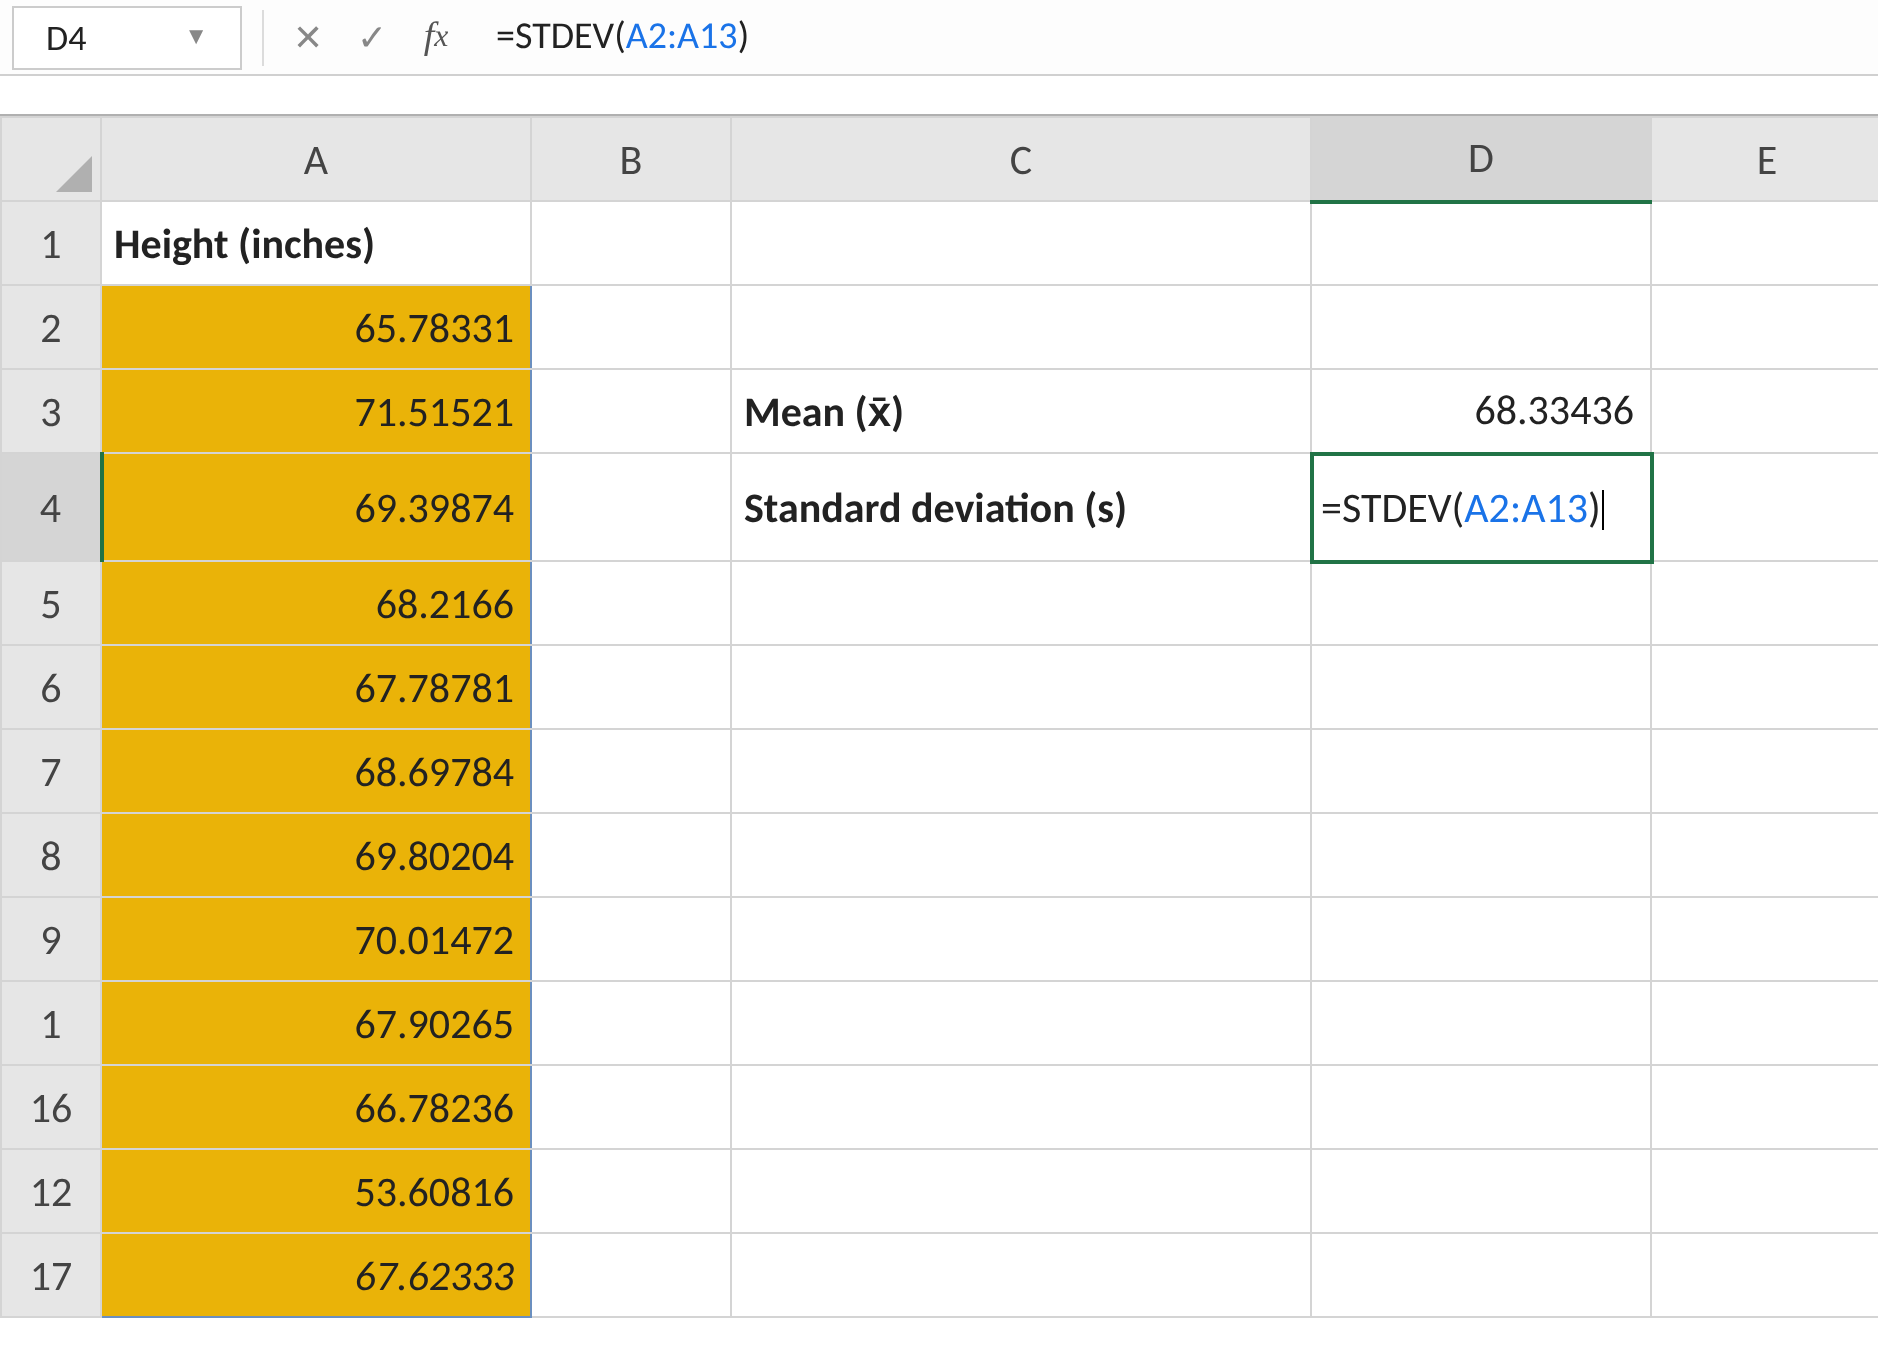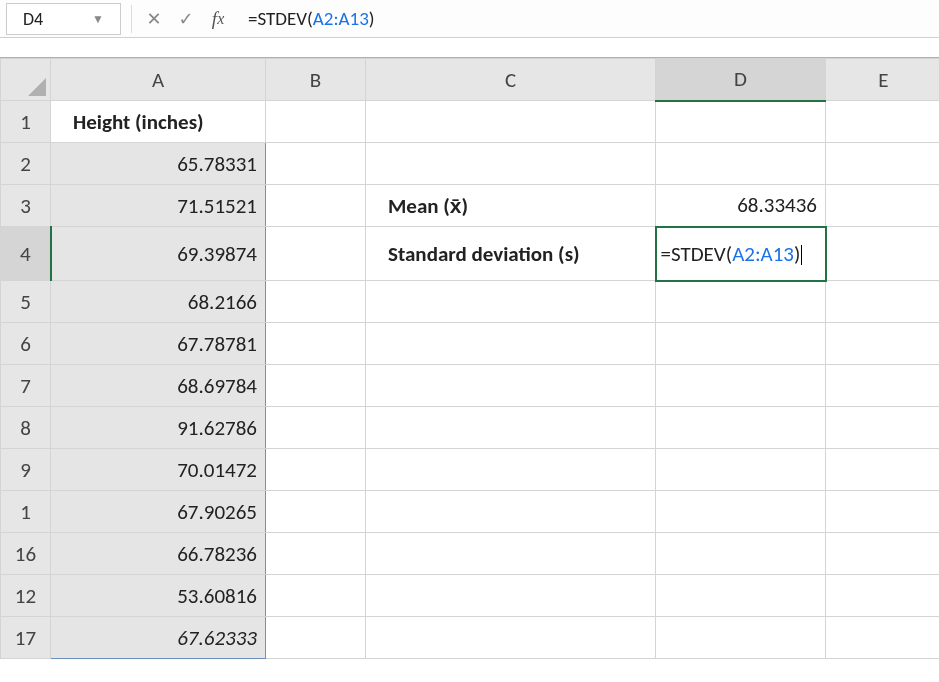--- a/index.html
+++ b/index.html
@@ -125,24 +125,24 @@
       border-right: 2px solid #217346;
     }
     .cell {
       background: #fff;
       padding: 0 8px;
       font-size: 21px;
       color: #222;
     }
     .cell.bold { font-weight: bold; }
     .cell.right { text-align: right; }
-    .cell.left { text-align: left; padding-left: 22px; }
+    .cell.left { text-align: left; padding-left: 6px; }
 
     .cell.range-sel {
-      background: #e5e5e5;
+      background: #eab308;
     }
     
     .cell.rs-top { border-top: 1px solid #6b8fbf; }
     .cell.rs-bottom { border-bottom: 1px solid #6b8fbf; font-style: italic; }
     .cell.rs-left { border-left: 1px solid #6b8fbf; }
     .cell.rs-right { border-right: 1px solid #6b8fbf; }
 
     .cell.editing {
       border: 2px solid #217346;
       padding: 13px 4px;
@@ -248,21 +248,21 @@
     <div class="row-header">7</div>
     <div class="cell colA right range-sel rs-left rs-right">68.69784</div>
     <div class="cell colB"></div>
     <div class="cell colC"></div>
     <div class="cell colD"></div>
     <div class="cell colE"></div>
   </div>
 
   <div class="row">
     <div class="row-header">8</div>
-    <div class="cell colA right range-sel rs-left rs-right">91.62786</div>
+    <div class="cell colA right range-sel rs-left rs-right">69.80204</div>
     <div class="cell colB"></div>
     <div class="cell colC"></div>
     <div class="cell colD"></div>
     <div class="cell colE"></div>
   </div>
 
   <div class="row">
     <div class="row-header">9</div>
     <div class="cell colA right range-sel rs-left rs-right">70.01472</div>
     <div class="cell colB"></div>

